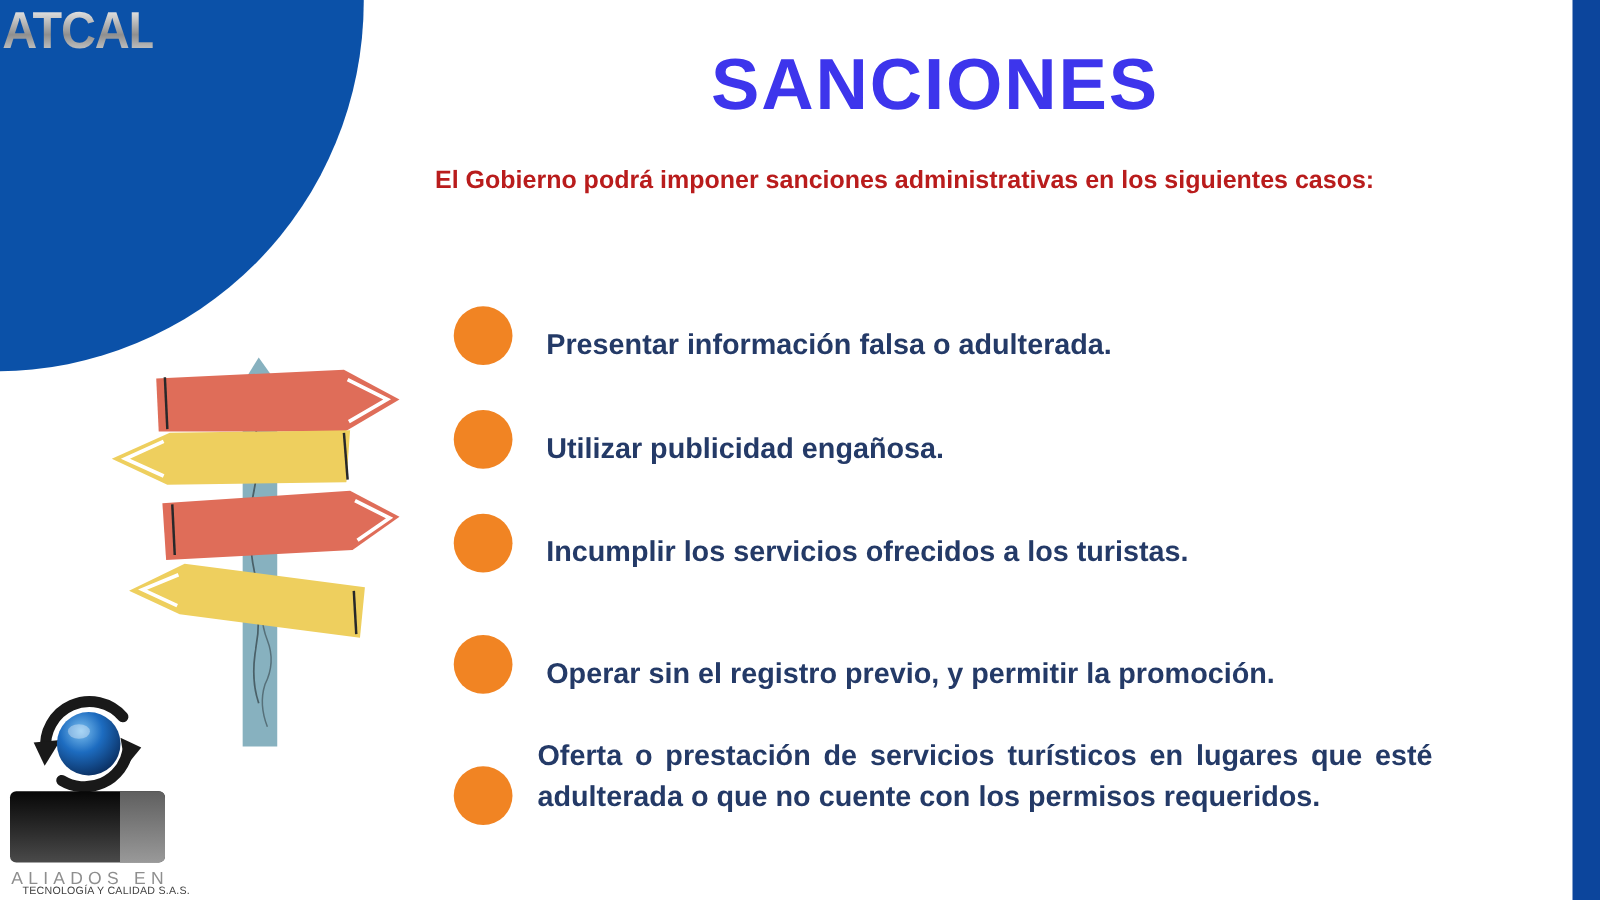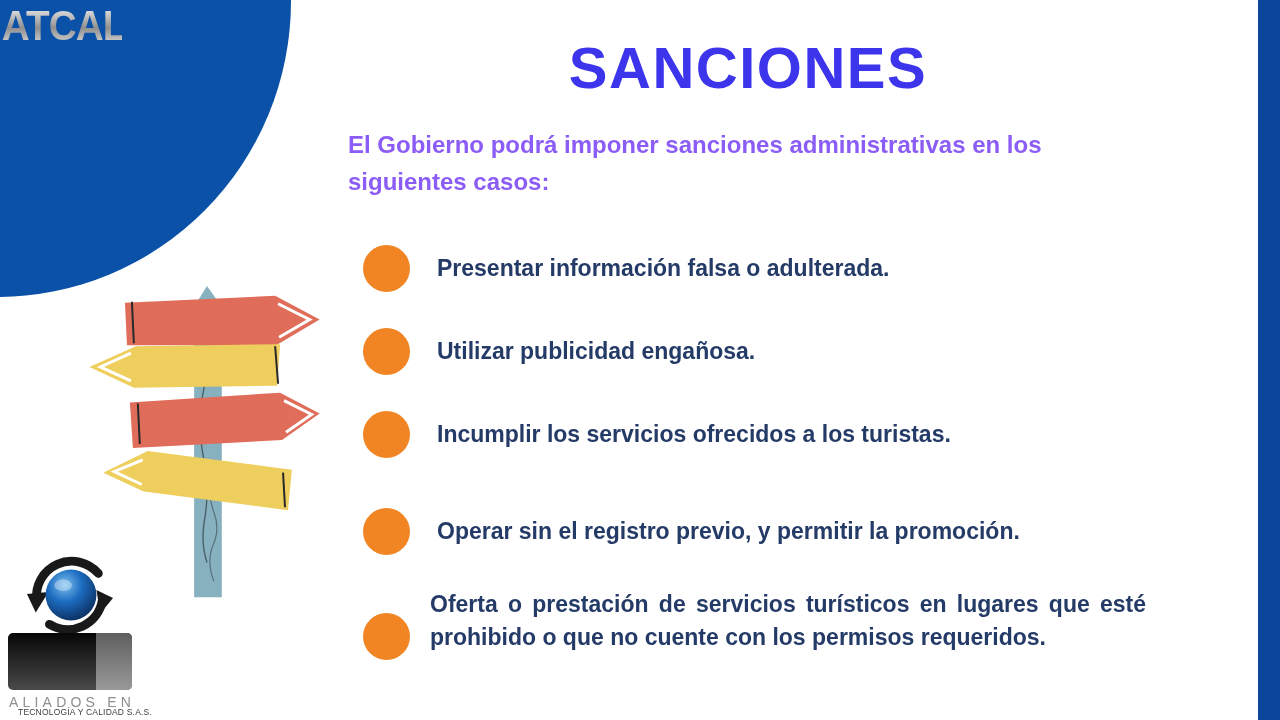--- a/index.html
+++ b/index.html
@@ -22,26 +22,26 @@
     background:#0c459c;
   }
   .title{
     position:absolute;left:348px;top:34px;width:800px;
     text-align:center;
     font-size:58px;font-weight:800;letter-spacing:1.5px;
     color:#3d35ec;
   }
   .intro{
     position:absolute;left:348px;top:126px;width:795px;
-    font-size:24px;font-weight:bold;line-height:37px;
-    color:#8b5cf6;
+    font-size:20px;font-weight:bold;line-height:37px;
+    color:#b91c1c;
   }
   .bullet-row{
     position:absolute;left:363px;
-    display:flex;align-items:center;
+    display:flex;align-items:flex-end;
   }
   .bullet-dot{
     flex:0 0 auto;
     width:47px;height:47px;border-radius:50%;
     background:#f18423;margin-right:27px;
   }
   .bullet-text{
     font-size:23px;font-weight:bold;color:#243a67;
     line-height:33px;
   }
@@ -113,21 +113,21 @@
     <div class="bullet-text">Utilizar publicidad engañosa.</div>
   </div>
 
   <div class="bullet-row row-4">
     <div class="bullet-dot"></div>
     <div class="bullet-text">Operar sin el registro previo, y permitir la promoción.</div>
   </div>
 
   <div class="bullet-row row-5">
     <div class="bullet-dot"></div>
-    <div class="bullet-text">Oferta o prestación de servicios turísticos en lugares que esté prohibido o que no cuente con los permisos requeridos.</div>
+    <div class="bullet-text">Oferta o prestación de servicios turísticos en lugares que esté adulterada o que no cuente con los permisos requeridos.</div>
   </div>
 
   <svg class="signpost" viewBox="0 0 250 330" xmlns="http://www.w3.org/2000/svg">
 
     <path d="M127 3 L142 24 L142 318 L114 318 L114 24 Z" fill="#87b1bf"></path>
     <path d="M124 55 q5 30 -2 62 q-5 30 2 62 q6 32 0 64 q-3 22 3 40" stroke="#36454b" stroke-width="1.4" fill="none" opacity="0.75"></path>
     <path d="M133 190 q-7 22 1 42 q7 18 -2 36 q-5 16 2 34" stroke="#36454b" stroke-width="1.2" fill="none" opacity="0.6"></path>
 
     <polygon points="44,20 196,13 241,37 197,63 46,63" fill="#df6d59"></polygon>
     <polyline points="199,21 231,37 200,55" stroke="#ffffff" stroke-width="3" fill="none"></polyline>

